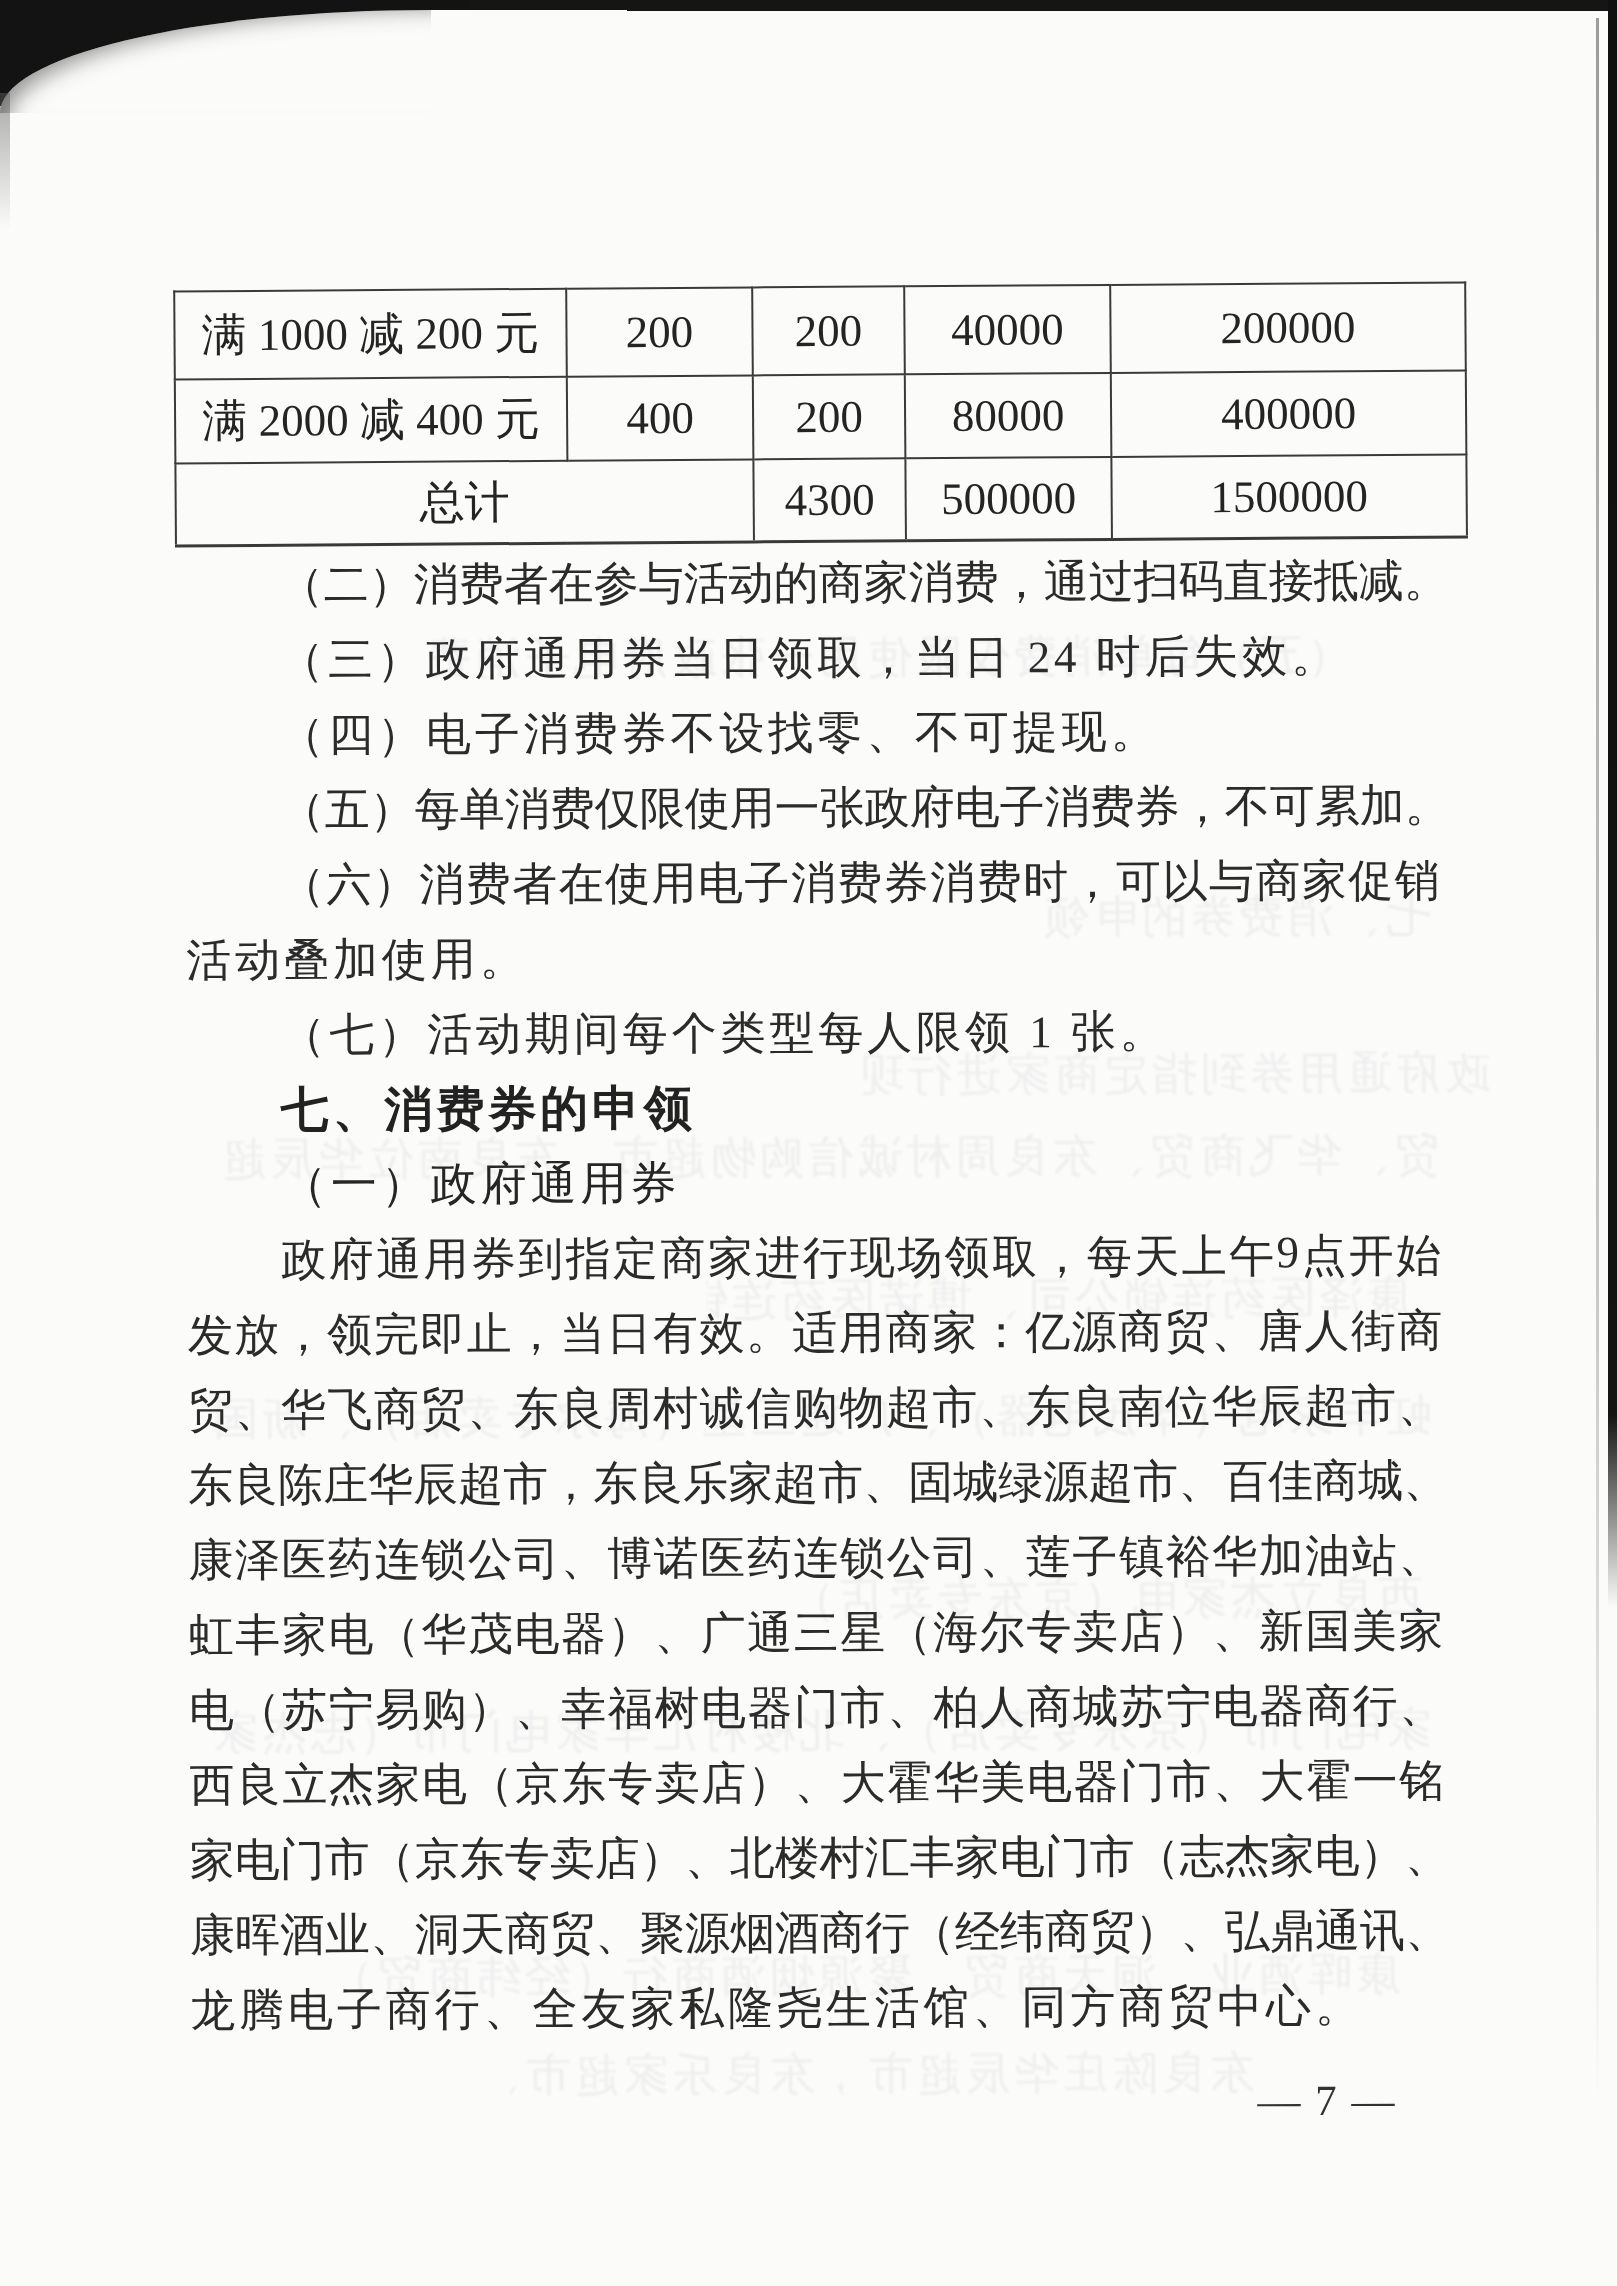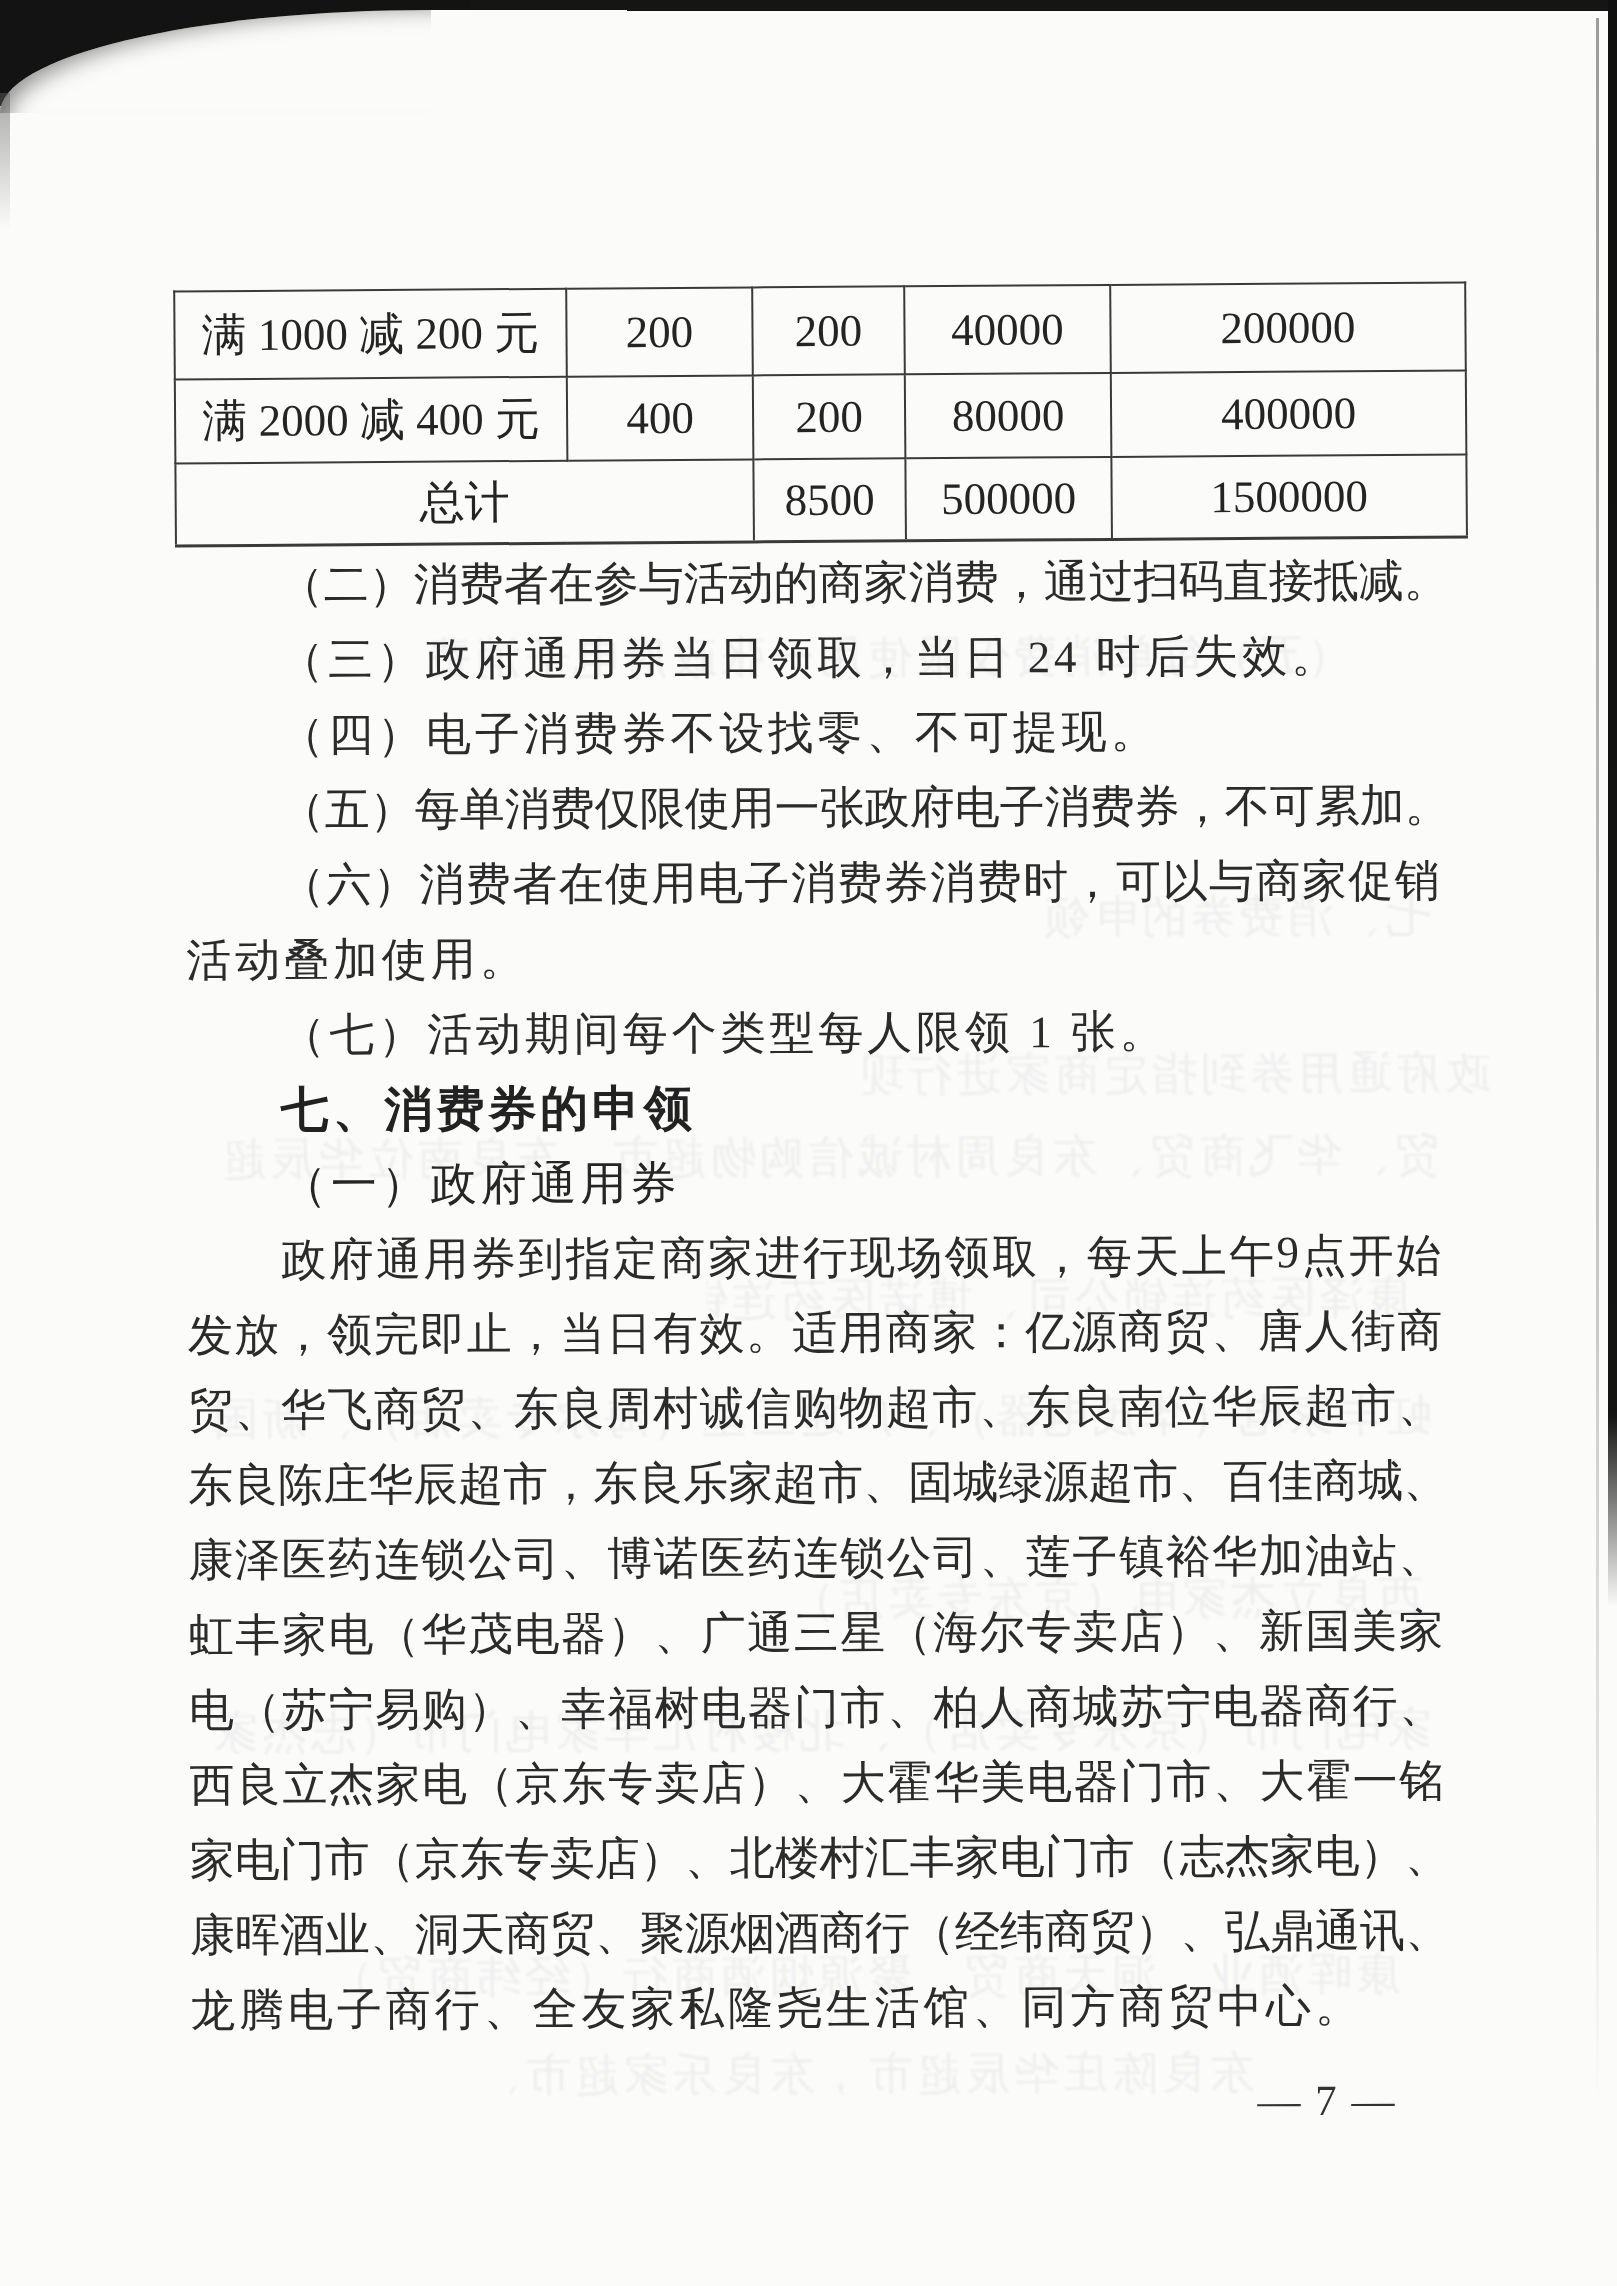--- a/index.html
+++ b/index.html
@@ -113,21 +113,21 @@
           </tr>
           <tr>
             <td>满 2000 减 400 元</td>
             <td>400</td>
             <td>200</td>
             <td>80000</td>
             <td>400000</td>
           </tr>
           <tr>
             <td colspan="2">总计</td>
-            <td>8500</td>
+            <td>4300</td>
             <td>500000</td>
             <td>1500000</td>
           </tr>
         </tbody>
     </table>
 
     <div class="text-block" id="text-block">
         <div class="line body indent">
           <span class="inner-flex">
             <span>（</span>

